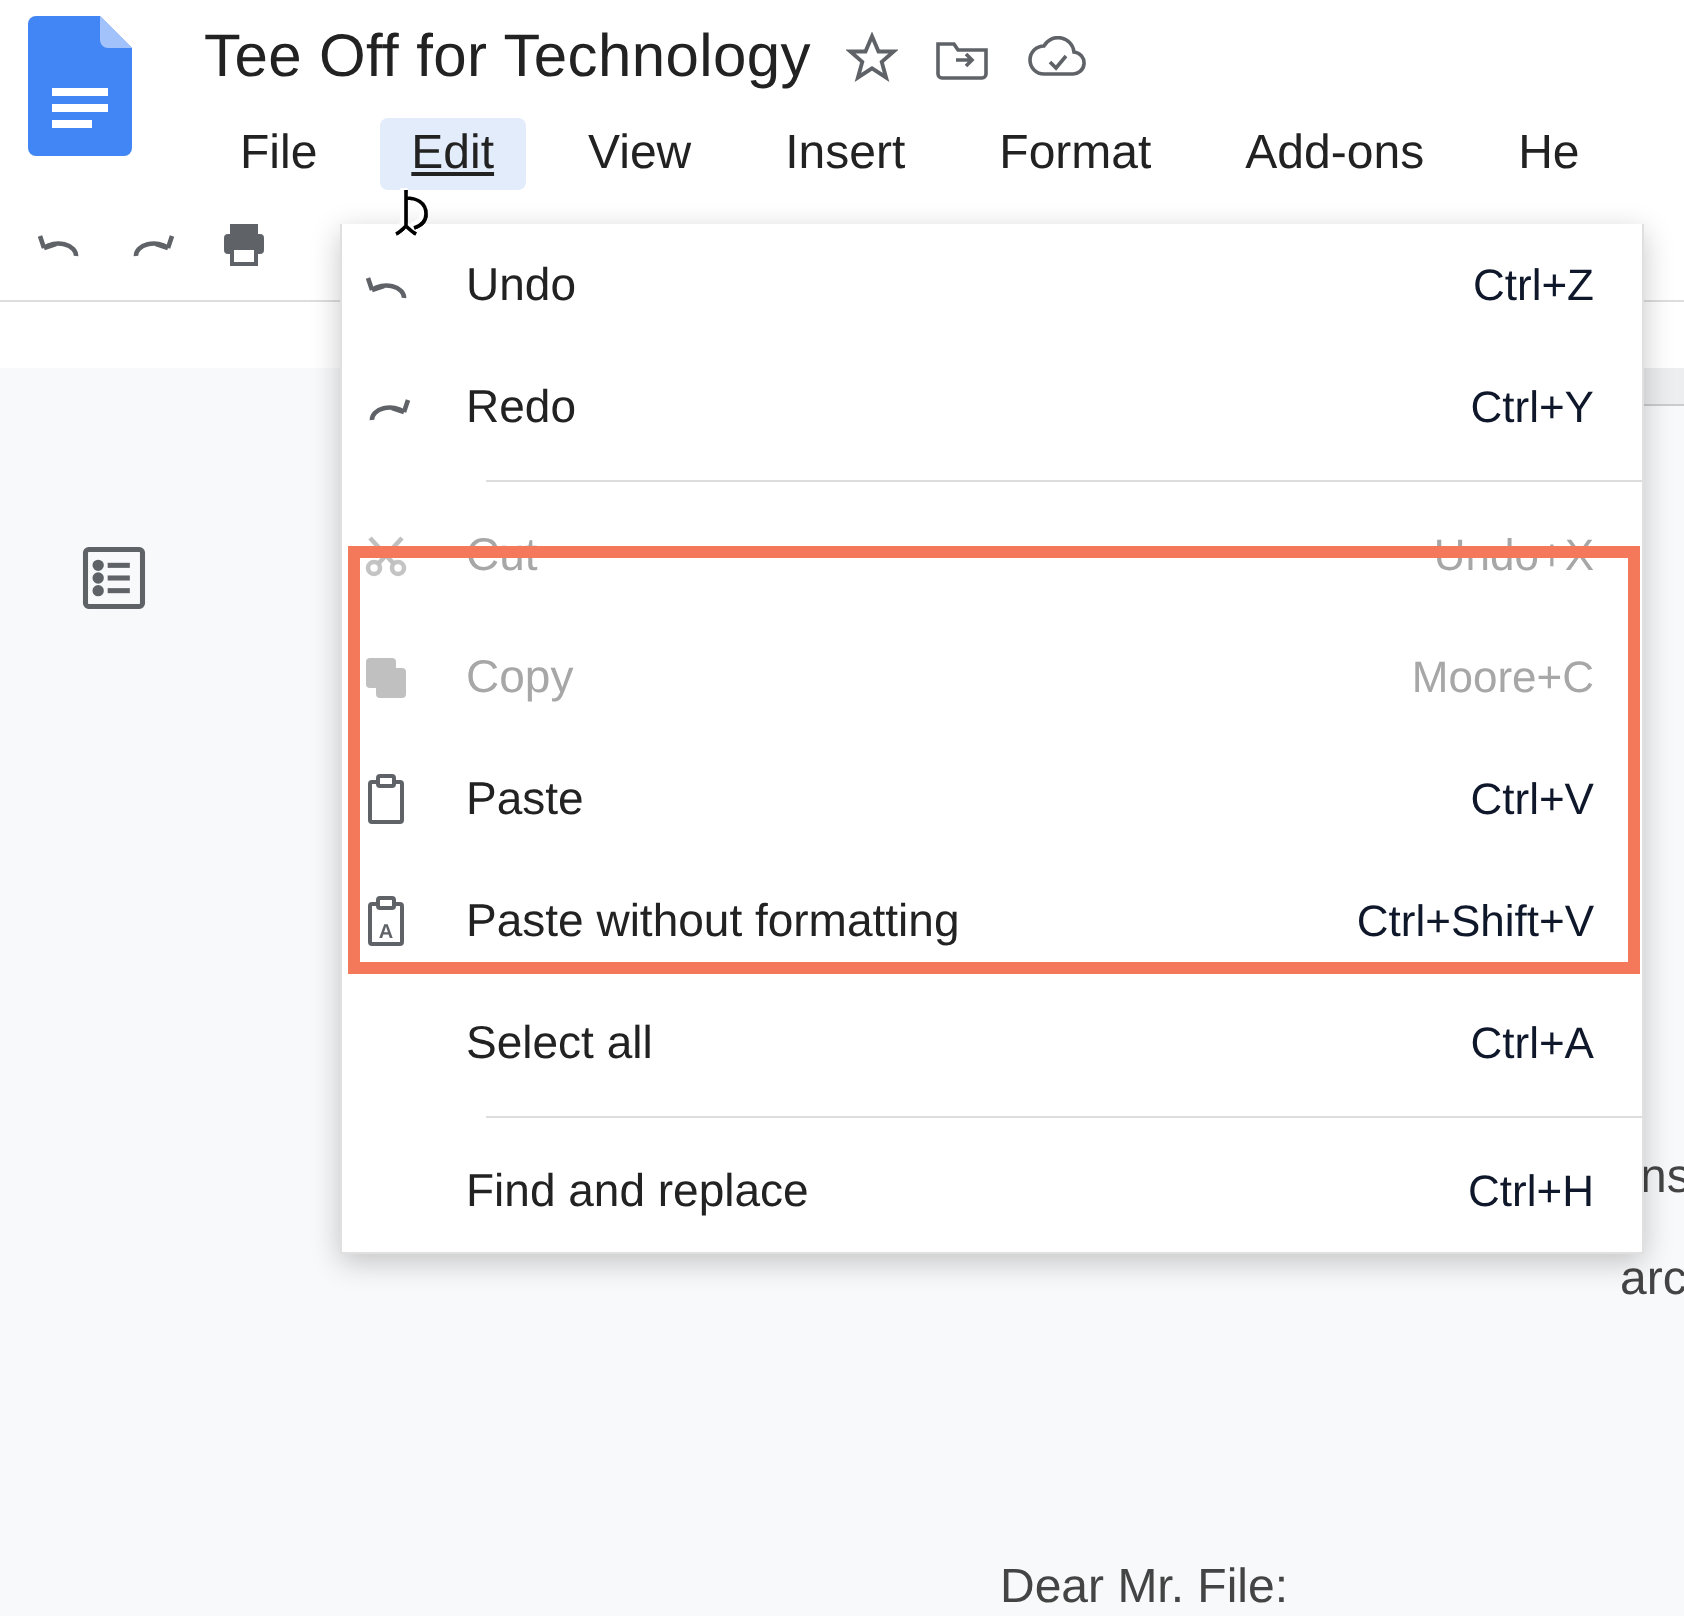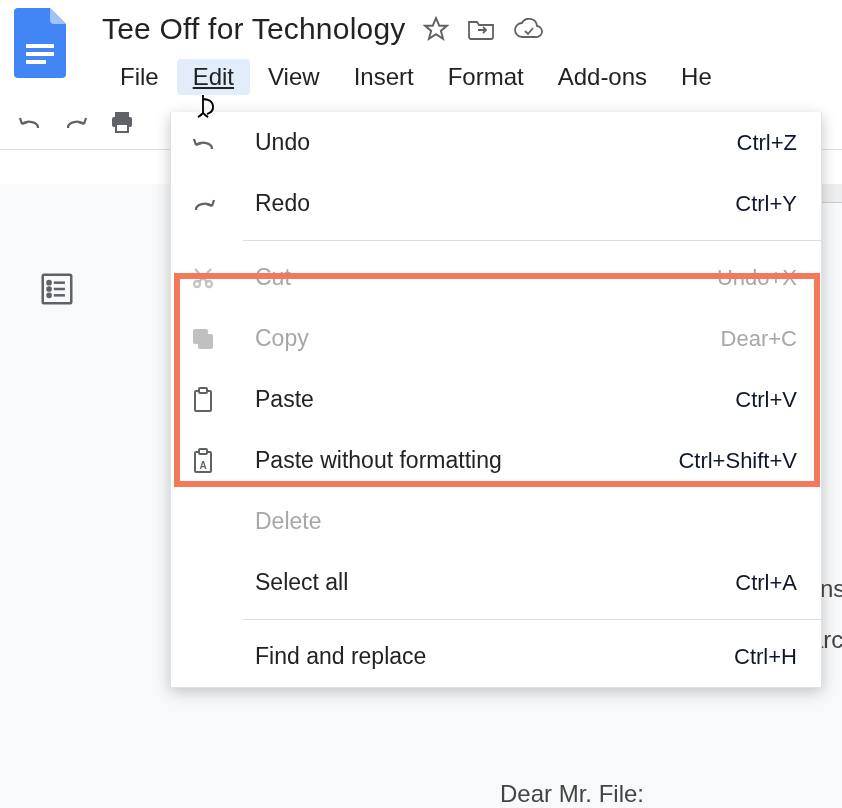--- a/index.html
+++ b/index.html
@@ -48,21 +48,21 @@
     }
 
     .title-icon {
       color: #555;
       display: inline-flex;
       align-items: center;
     }
 
     .menubar {
       display: flex;
-      gap: 2px;
+      gap: 15px;
       margin-top: 13px;
       margin-left: 2px;
     }
 
     .menubar-item {
       font-size: 24px;
       color: #222;
       padding: 4px 16px;
       border-radius: 4px;
     }
@@ -93,23 +93,22 @@
       background: #fff;
       box-shadow: 0 4px 14px rgba(0,0,0,0.22);
       border: 1px solid #e0e0e0;
       border-top: none;
       z-index: 50;
     }
 
     .menu-item {
       display: flex;
       align-items: center;
-      padding: 17px 24px 17px 20px;
+      padding: 17px 24px 17px 10px;
       font-size: 23px;
-      gap: 12px;
     }
 
     .menu-item.disabled .menu-label,
     .menu-item.disabled .menu-shortcut {
       color: #a7a7a7;
     }
 
     .menu-item.disabled .menu-icon svg path,
     .menu-item.disabled .menu-icon svg rect,
     .menu-item.disabled .menu-icon svg polyline {
@@ -319,21 +318,21 @@
   </div>
 
   <div class="menu-item disabled">
     <span class="menu-icon">
       <svg width="24" height="24" viewBox="0 0 24 24" fill="none" stroke="#c4c4c4" stroke-width="2">
         <rect x="3" y="3" width="13" height="13" rx="1"></rect>
         <rect x="8" y="8" width="13" height="13" rx="1"></rect>
       </svg>
     </span>
     <span class="menu-label">Copy</span>
-    <span class="menu-shortcut">Dear+C</span>
+    <span class="menu-shortcut">Moore+C</span>
   </div>
 
   <div class="menu-item">
     <span class="menu-icon">
       <svg width="24" height="26" viewBox="0 0 24 26" fill="none" stroke="#5f6368" stroke-width="2">
         <rect x="4" y="4" width="16" height="20" rx="1"></rect>
         <rect x="8" y="1" width="8" height="5" rx="1" fill="#fff"></rect>
       </svg>
     </span>
     <span class="menu-label">Paste</span>
@@ -345,25 +344,20 @@
       <svg width="24" height="26" viewBox="0 0 24 26" fill="none" stroke="#5f6368" stroke-width="2">
         <rect x="4" y="4" width="16" height="20" rx="1"></rect>
         <rect x="8" y="1" width="8" height="5" rx="1" fill="#fff"></rect>
         <text x="12" y="21" font-size="10" text-anchor="middle" fill="#5f6368" stroke="none" font-weight="bold">A</text>
       </svg>
     </span>
     <span class="menu-label">Paste without formatting</span>
     <span class="menu-shortcut">Ctrl+Shift+V</span>
   </div>
 
-  <div class="menu-item disabled">
-    <span class="menu-icon"></span>
-    <span class="menu-label">Delete</span>
-    <span class="menu-shortcut"></span>
-  </div>
 
   <div class="menu-item">
     <span class="menu-icon"></span>
     <span class="menu-label">Select all</span>
     <span class="menu-shortcut">Ctrl+A</span>
   </div>
 
   <div class="menu-sep"></div>
 
   <div class="menu-item">

